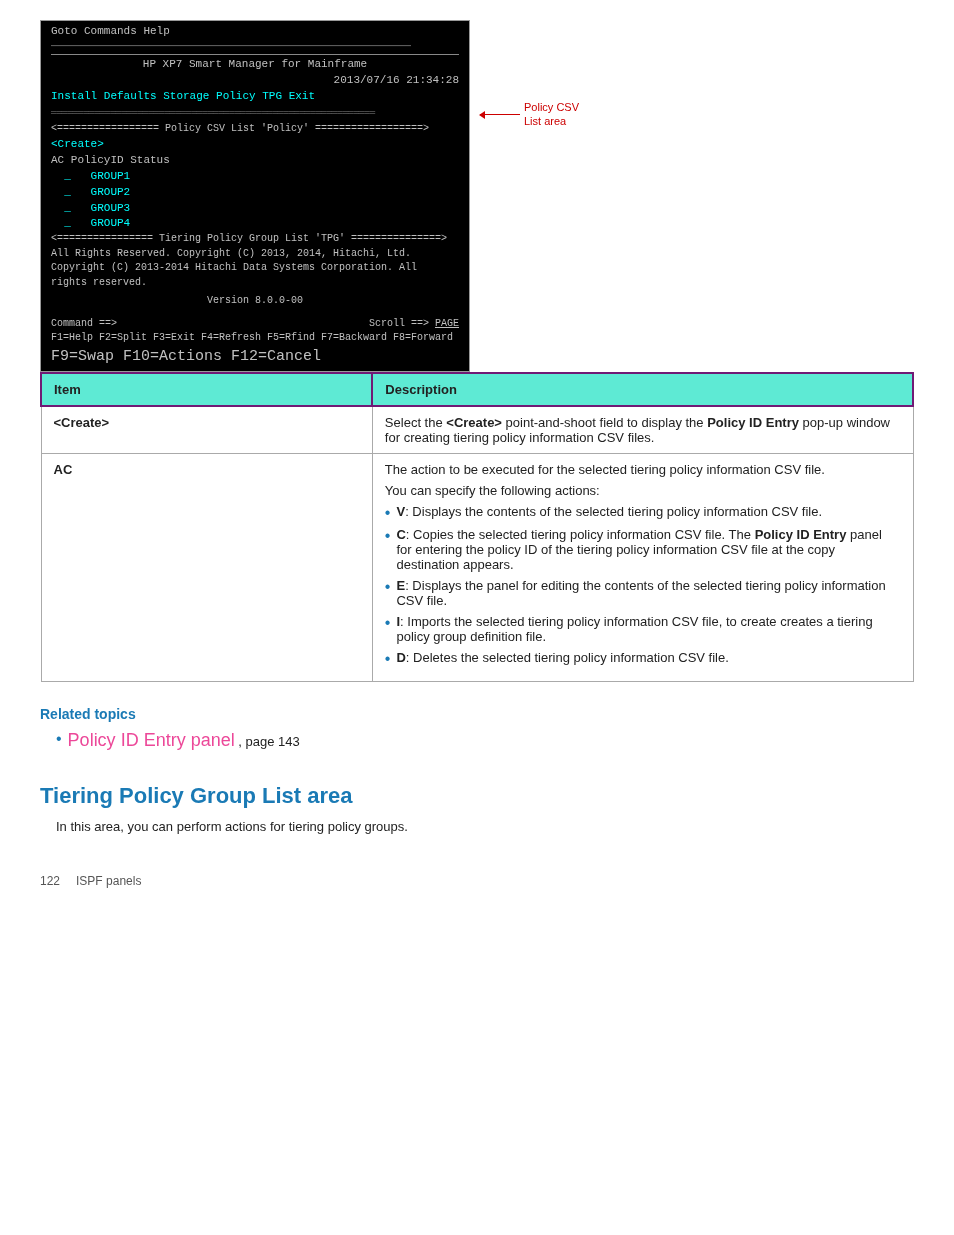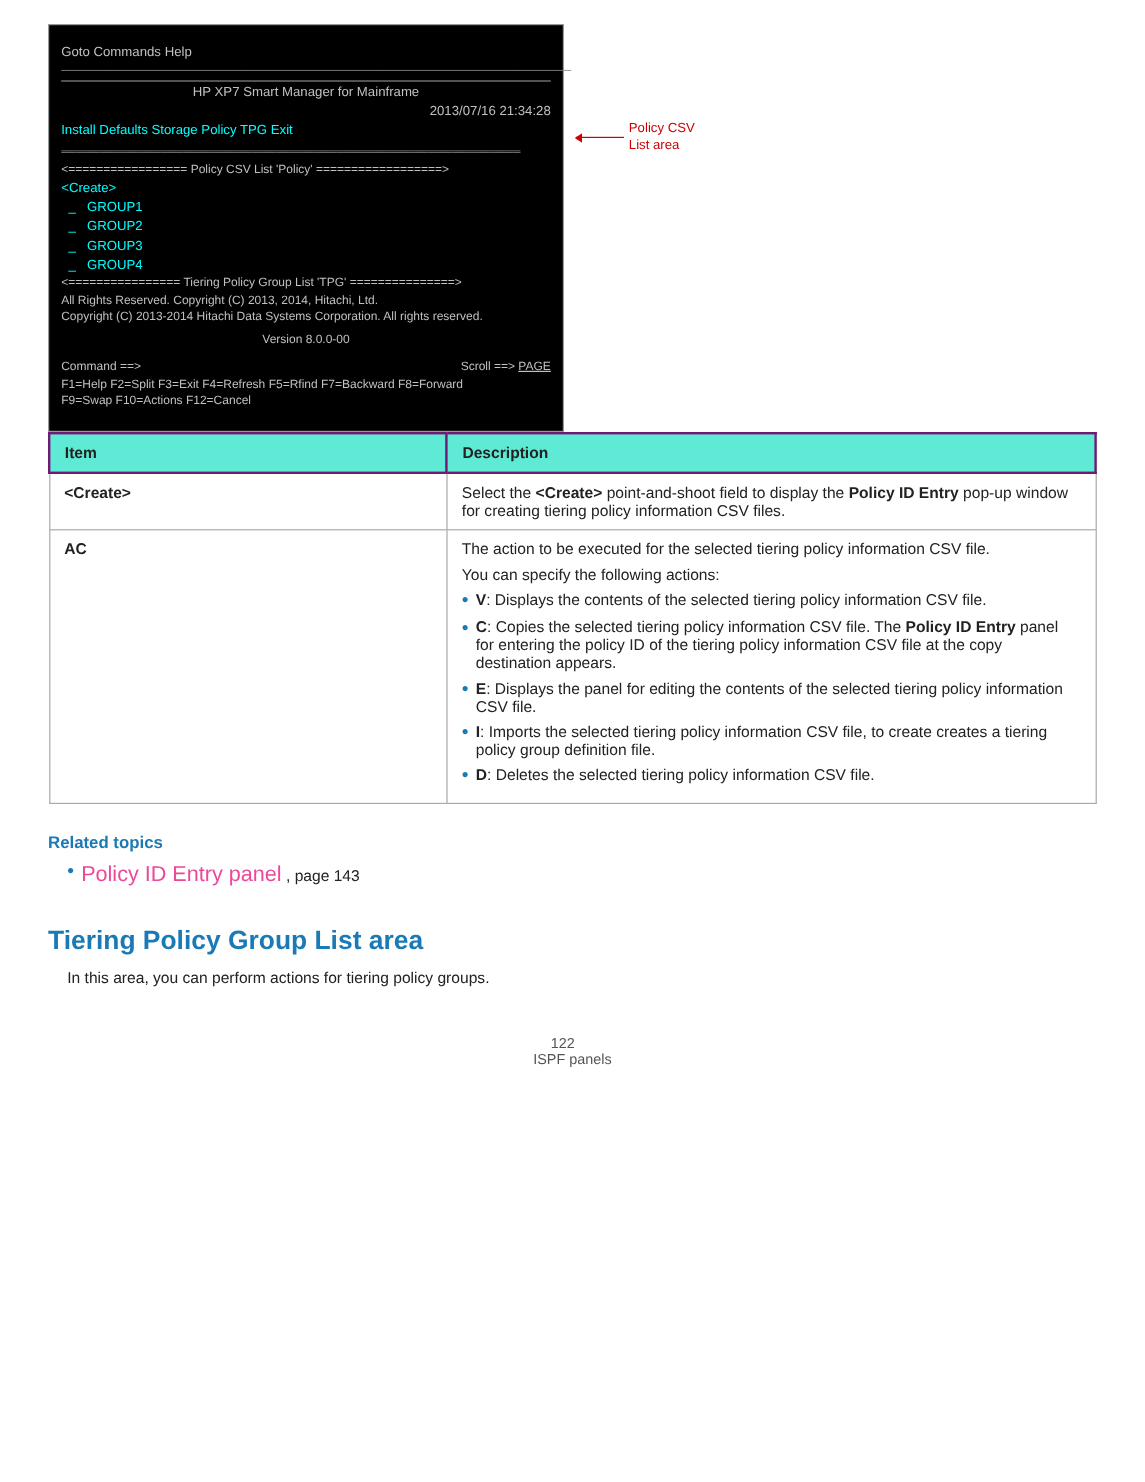--- a/index.html
+++ b/index.html
@@ -7,23 +7,23 @@
       background: #fff;
       font-family: Arial, Helvetica, sans-serif;
       font-size: 13px;
       color: #222;
       padding: 20px 40px 40px 40px;
     }
     .terminal {
       border: 1px solid #999;
       background: #000;
       color: #c0c0c0;
-      font-family: Liberation Sans, sans-serif;
+      font-family: Liberation Mono, monospace;
       font-size: 11px;
-      padding: 16px 10px;
+      padding: 3px 10px;
       width: 430px;
       min-height: 210px;
       line-height: 1.45;
     }
     .terminal .cyan { color: #00ffff; }
     .terminal .menu-line { color: #c0c0c0; }
     .terminal .group { color: #00ffff; }
 
     
     .desc-table {
@@ -112,21 +112,20 @@
       margin-left: 16px;
     }
 
     
     .footer {
       margin-top: 40px;
       font-size: 12px;
       color: #555;
       display: flex;
       align-items: center;
-      flex-direction: column;
     }
     .footer-page {
       margin-right: 16px;
     }
 
     .terminal-wrapper {
       position: relative;
       display: flex;
       align-items: flex-start;
     }
@@ -137,34 +136,35 @@
 <div class="terminal-wrapper">
   <div class="terminal">
     <div class="menu-line">Goto  Commands  Help</div>
     <div style="color:#888; font-size:10px; border-bottom:1px solid #888; margin-bottom:2px;">────────────────────────────────────────────────────────────</div>
     <div style="text-align:center; color:#c0c0c0;">HP XP7 Smart Manager for Mainframe</div>
     <div style="text-align:right; color:#c0c0c0;">2013/07/16 21:34:28</div>
     <div class="cyan">Install  Defaults  Storage  Policy  TPG  Exit</div>
     <div style="color:#888; font-size:9px; margin: 2px 0;">════════════════════════════════════════════════════════════</div>
     <div style="color:#c0c0c0; font-size:10px;">&lt;=================  Policy CSV List 'Policy' ==================&gt;</div>
     <div class="cyan">&lt;Create&gt;</div>
+    <div style="color:#c0c0c0;">AC  PolicyID  Status</div>
     <div class="group">&nbsp; _&nbsp;&nbsp; GROUP1</div>
     <div class="group">&nbsp; _&nbsp;&nbsp; GROUP2</div>
     <div class="group">&nbsp; _&nbsp;&nbsp; GROUP3</div>
     <div class="group">&nbsp; _&nbsp;&nbsp; GROUP4</div>
     <div style="color:#c0c0c0; font-size:10px;">&lt;================  Tiering Policy Group List 'TPG' ===============&gt;</div>
     <div style="margin-top:0; color:#c0c0c0; font-size:10px;">All Rights Reserved. Copyright (C) 2013, 2014, Hitachi, Ltd.</div>
     <div style="color:#c0c0c0; font-size:10px;">Copyright (C) 2013-2014 Hitachi Data Systems Corporation. All rights reserved.</div>
     <div style="text-align:center; color:#c0c0c0; margin: 4px 0; font-size:10px;">Version 8.0.0-00</div>
     <div style="margin-top:8px; color:#c0c0c0; font-size:10px; display:flex; justify-content:space-between;">
       <span>Command ==&gt;</span>
       <span>Scroll ==&gt; <span style="text-decoration:underline;">PAGE</span></span>
     </div>
     <div style="color:#c0c0c0; font-size:10px;">F1=Help  F2=Split  F3=Exit  F4=Refresh  F5=Rfind  F7=Backward  F8=Forward</div>
-    <div style="color:#c0c0c0; font-size:10px;">F9=Swap  F10=Actions  F12=Cancel</div>
+    <div style="color:#c0c0c0; font-size:15px;">F9=Swap  F10=Actions  F12=Cancel</div>
   </div>
 
   <div style="display:flex; flex-direction:column; justify-content:center; margin-left:10px; margin-top:80px;">
     <div style="display:flex; align-items:center;">
       <div style="width:40px; border-top:1px solid #c00; position:relative;">
         <span style="position:absolute; left:-1px; top:-4px; border-top:4px solid transparent; border-bottom:4px solid transparent; border-right:6px solid #c00;"></span>
       </div>
       <div style="color:#c00; font-size:11px; margin-left:4px; white-space:nowrap; line-height:1.3;">
         <span>Policy CSV</span><br>
         <span>List area</span>

